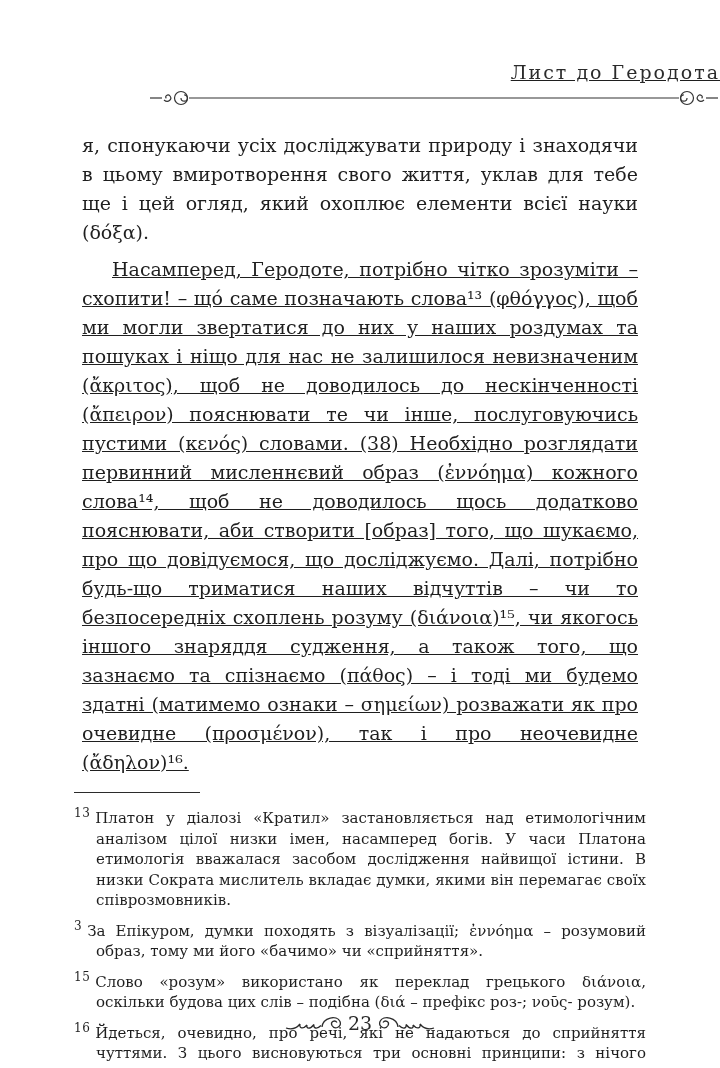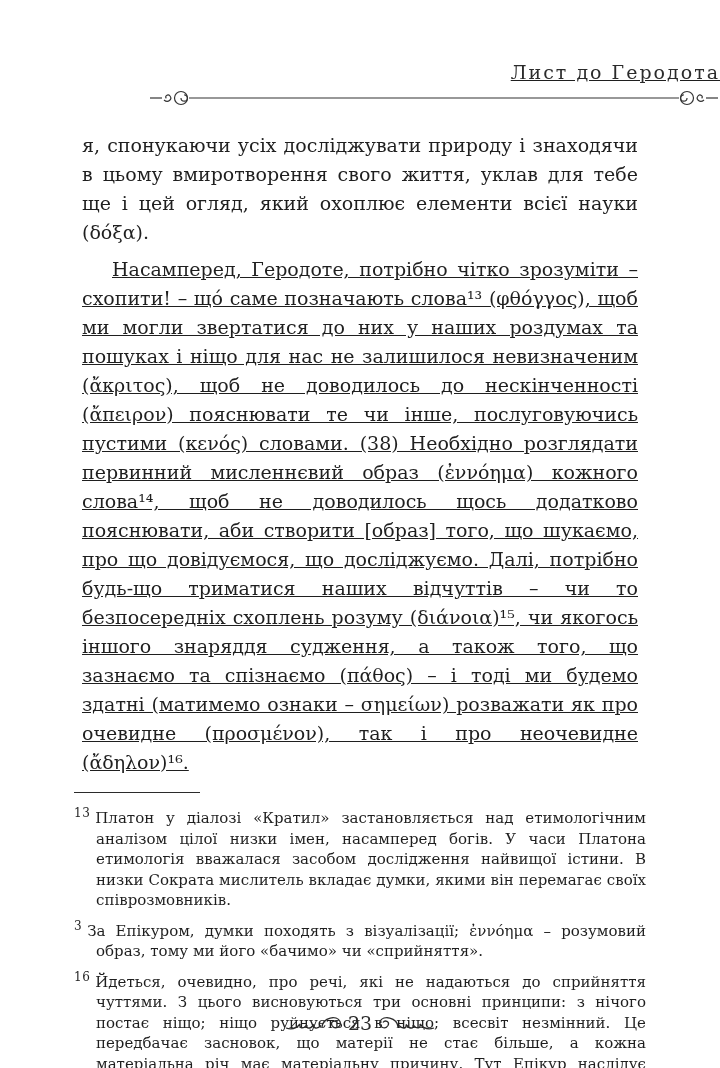--- a/index.html
+++ b/index.html
@@ -97,20 +97,23 @@
   <hr class="fn-separator">
 
   <section class="footnotes">
     <div class="footnote">
       <span class="fn-marker">13</span><span>Платон у діалозі «Кратил» застановляється над етимологічним аналізом цілої низки імен, насамперед богів. У часи Платона етимологія вважалася засобом дослідження найвищої істини. В низки Сократа мислитель вкладає думки, якими він перемагає своїх співрозмовників.</span>
     </div>
     <div class="footnote">
       <span class="fn-marker">3</span><span>За Епікуром, думки походять з візуалізації; ἐννόημα – розумовий образ, тому ми його «бачимо» чи «сприйняття».</span>
     </div>
     <div class="footnote">
+      <span class="fn-marker">15</span><span>Слово «розум» використано як переклад грецького διάνοια, оскільки будова цих слів – подібна (διά – префікс роз-; νοῦς- розум).</span>
+    </div>
+    <div class="footnote">
       <span class="fn-marker">16</span><span>Йдеться, очевидно, про речі, які не надаються до сприйняття чуттями. З цього висновуються три основні принципи: з нічого постає ніщо; ніщо руйнується в ніщо; всесвіт незмінний. Це передбачає засновок, що матерії не стає більше, а кожна матеріальна річ має матеріальну причину. Тут Епікур наслідує Демокріта; Лукрецій розвиває ці думки (I, 159–214). Щодо «неочевидного» Епікур виділяє певні атомічні сполуки, надто тонкі для сприйняття чуттями, які, однак, удоступнюються для сприйняття завдяки певним «образам», наприклад, образам богів; а також таке «неочевидне», яке можна осягнути лише роздумуванням, як-от неподільні [атоми] й порожнеча.</span>
     </div>
   </section>
 
   <footer class="page-footer">
     <svg class="flourish" viewBox="0 0 64 22">
       <g fill="none" stroke="#2b2b2b" stroke-width="1.3">
         <path d="M2 16 C8 18 12 17 16 12 C15 16.5 19 17.5 23 13 C22 17 26 17.5 30 12.5 C29 16.5 33 17.5 37 13.5"></path>
         <path d="M38 15 C39 5 53 3 56 9.5 C58 14.5 51 18.5 48 13.5 C46 9.5 51 7.5 53 10.5"></path>
       </g>

